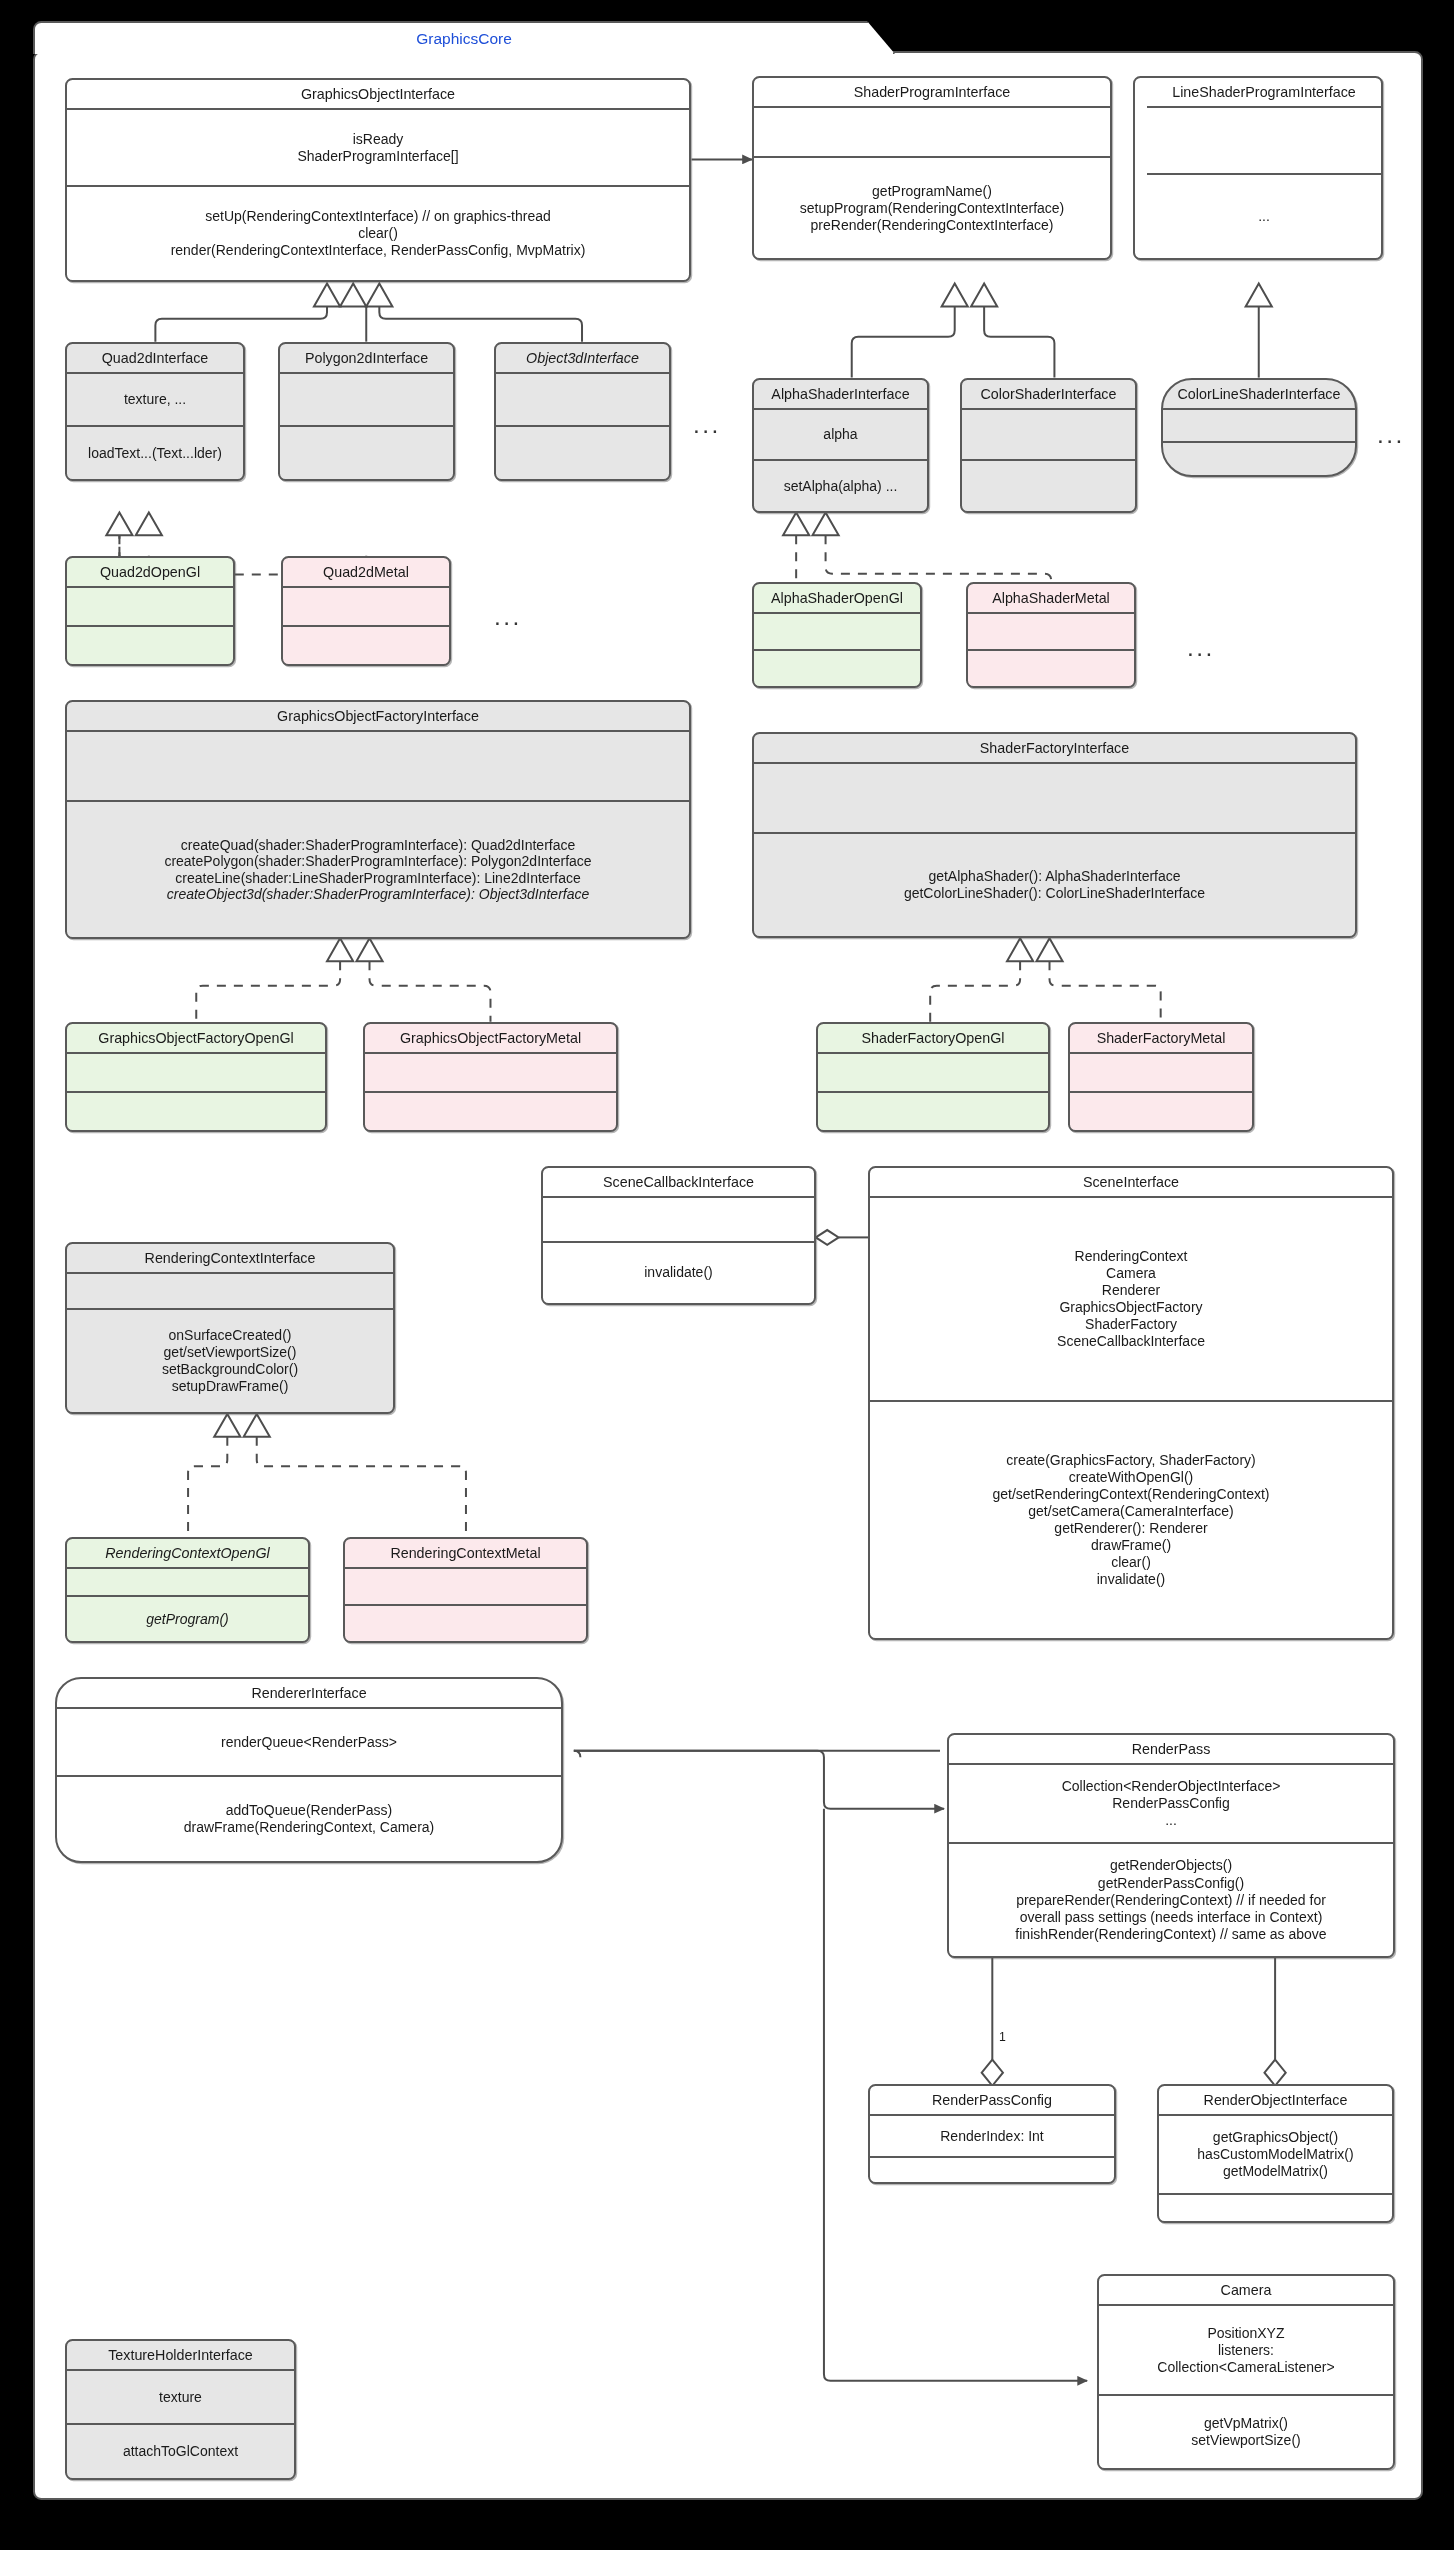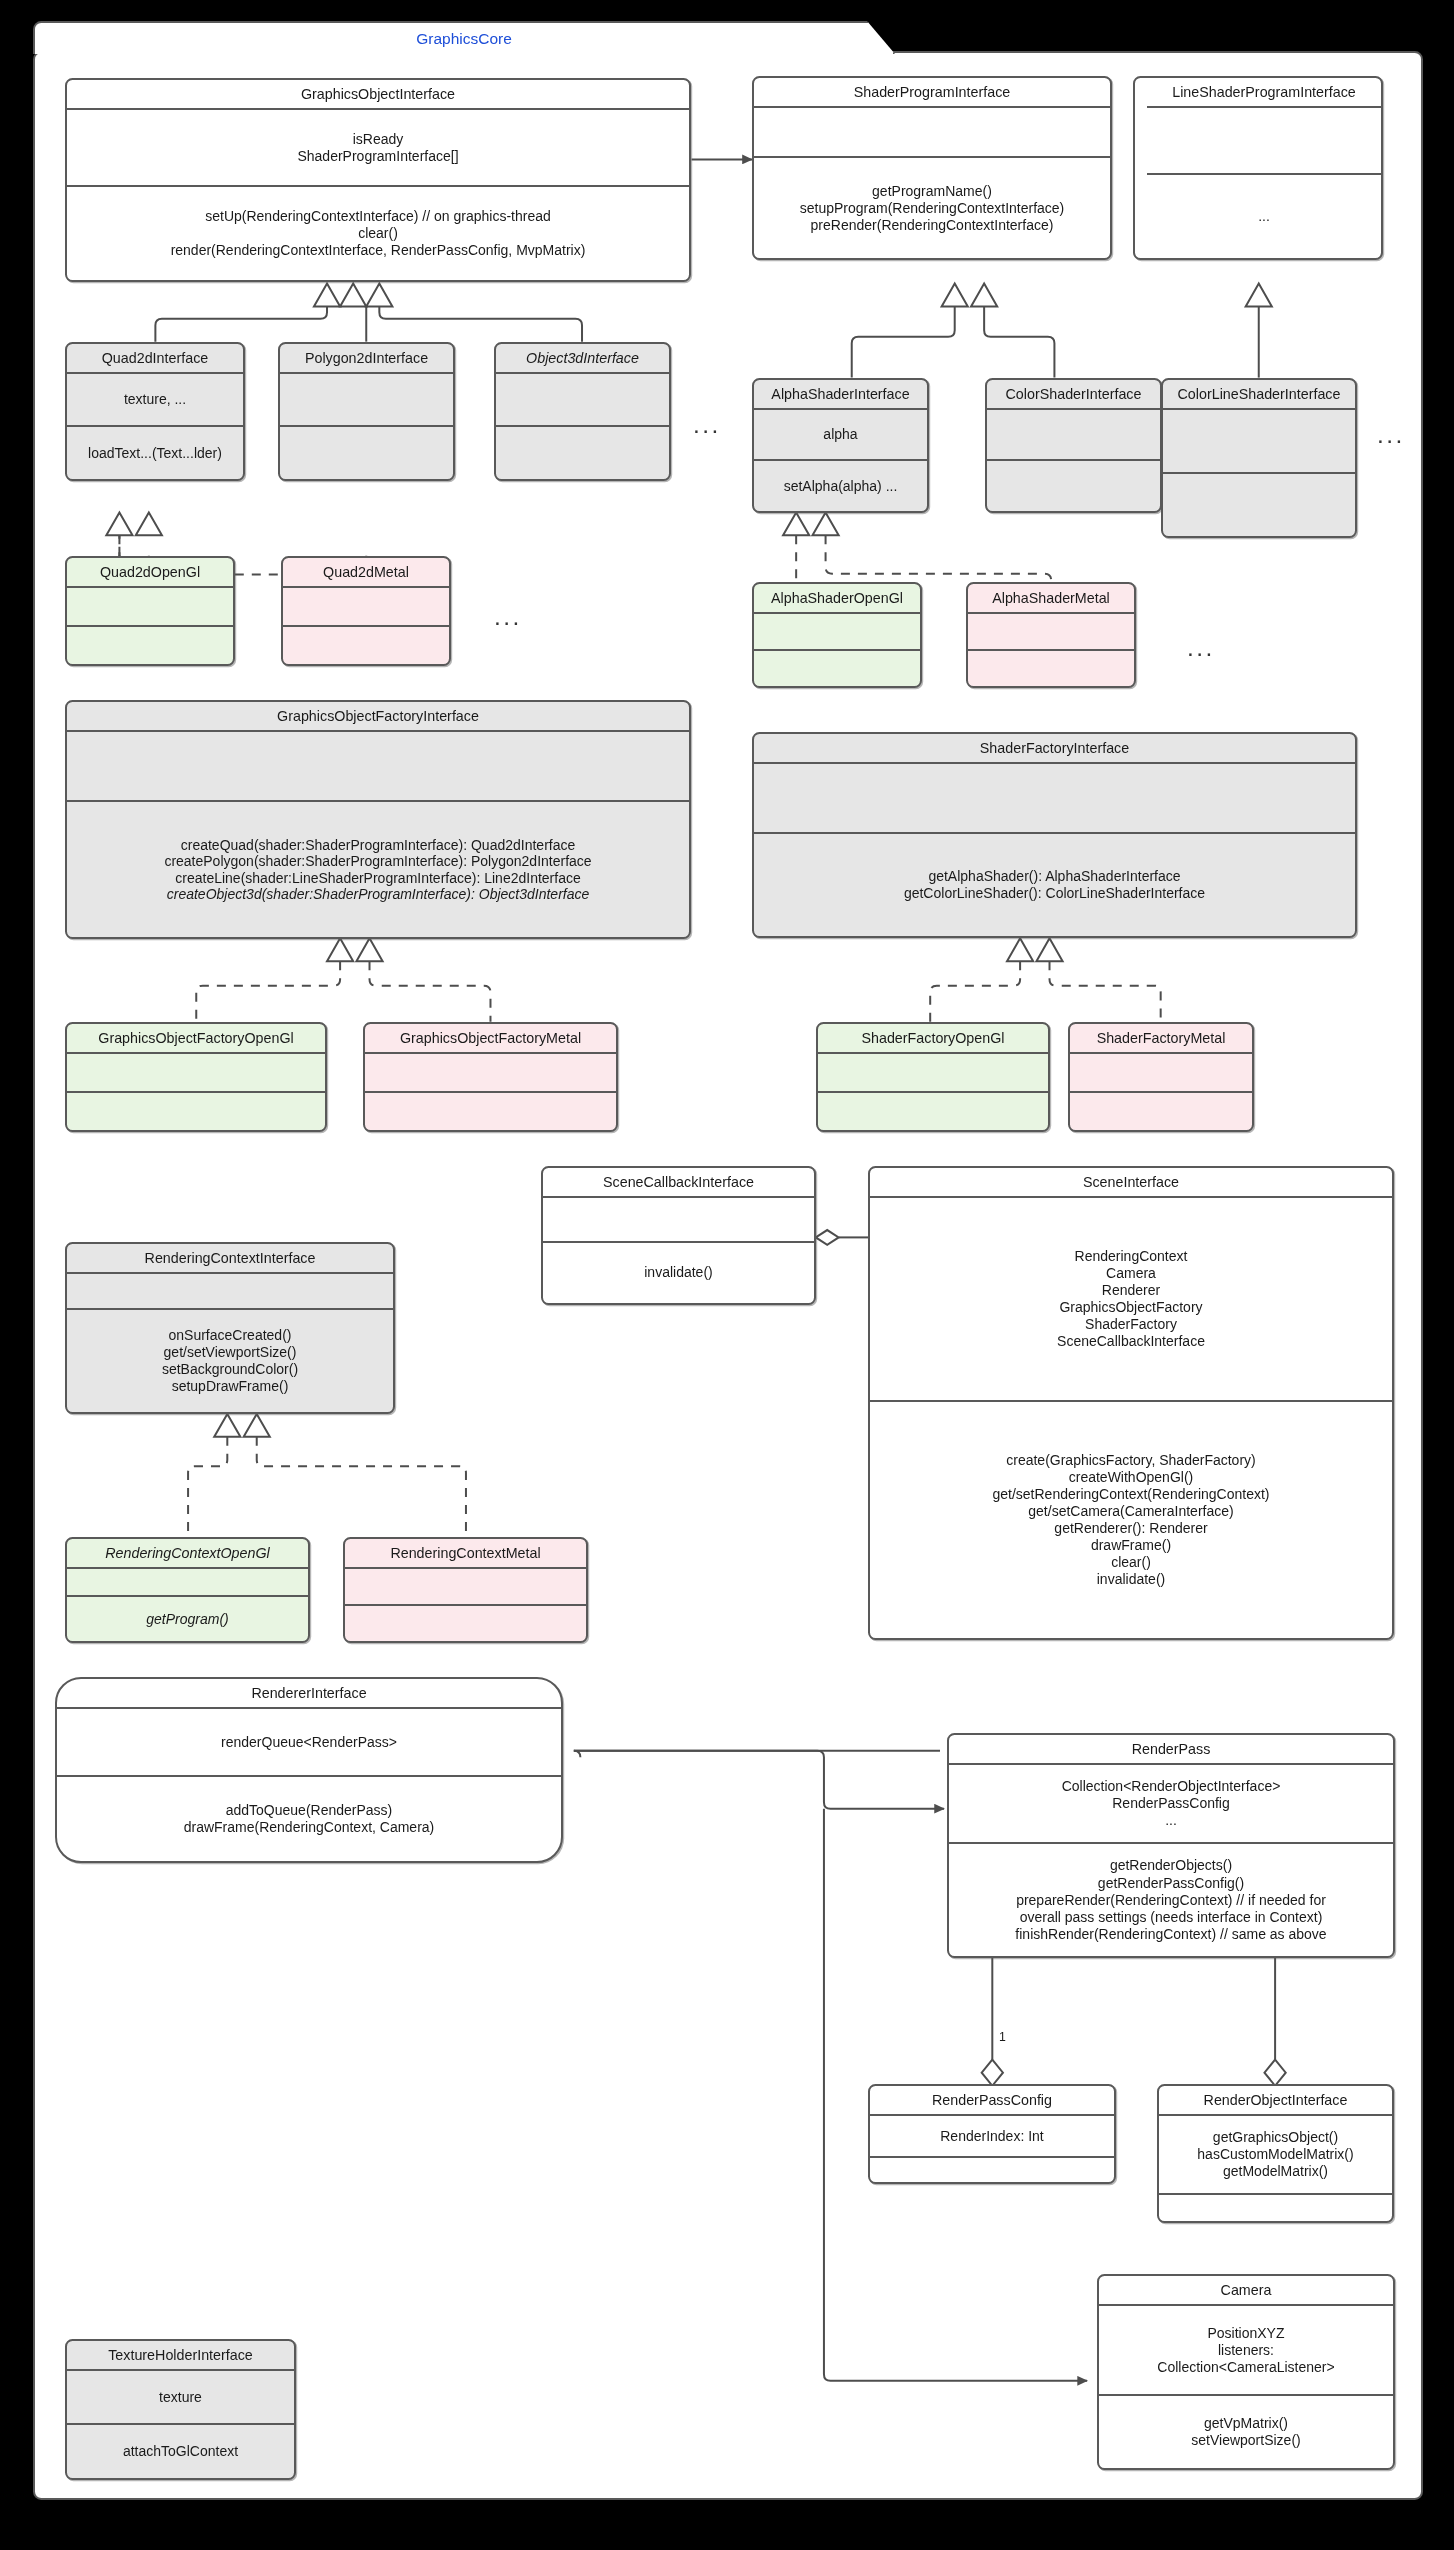--- a/index.html
+++ b/index.html
@@ -235,27 +235,27 @@
   </div>
 
   <div class="ellipsis" style="left:693px; top:413px;">...</div>
 
   <div class="cls gray" style="left:752px; top:378px; width:177px; height:135px;">
     <div class="title">AlphaShaderInterface</div>
     <div class="compartment sep">alpha</div>
     <div class="compartment sep">setAlpha(alpha) ...</div>
   </div>
 
-  <div class="cls gray" style="left:960px; top:378px; width:177px; height:135px;margin-left:25px;">
+  <div class="cls gray" style="left:960px; top:378px; width:177px; height:135px;">
     <div class="title">ColorShaderInterface</div>
     <div class="compartment sep"></div>
     <div class="compartment sep"></div>
   </div>
 
-  <div class="cls gray" style="left:1161px; top:378px; width:196px; height:160px;">
+  <div class="cls gray" style="left:1161px; top:378px; width:196px; height:99px;border-radius:31px;">
     <div class="title">ColorLineShaderInterface</div>
     <div class="compartment sep"></div>
     <div class="compartment sep"></div>
   </div>
 
   <div class="ellipsis" style="left:1377px; top:423px;">...</div>
 
   <div class="cls green" style="left:65px; top:556px; width:170px; height:110px;">
     <div class="title">Quad2dOpenGl</div>
     <div class="compartment sep"></div>

